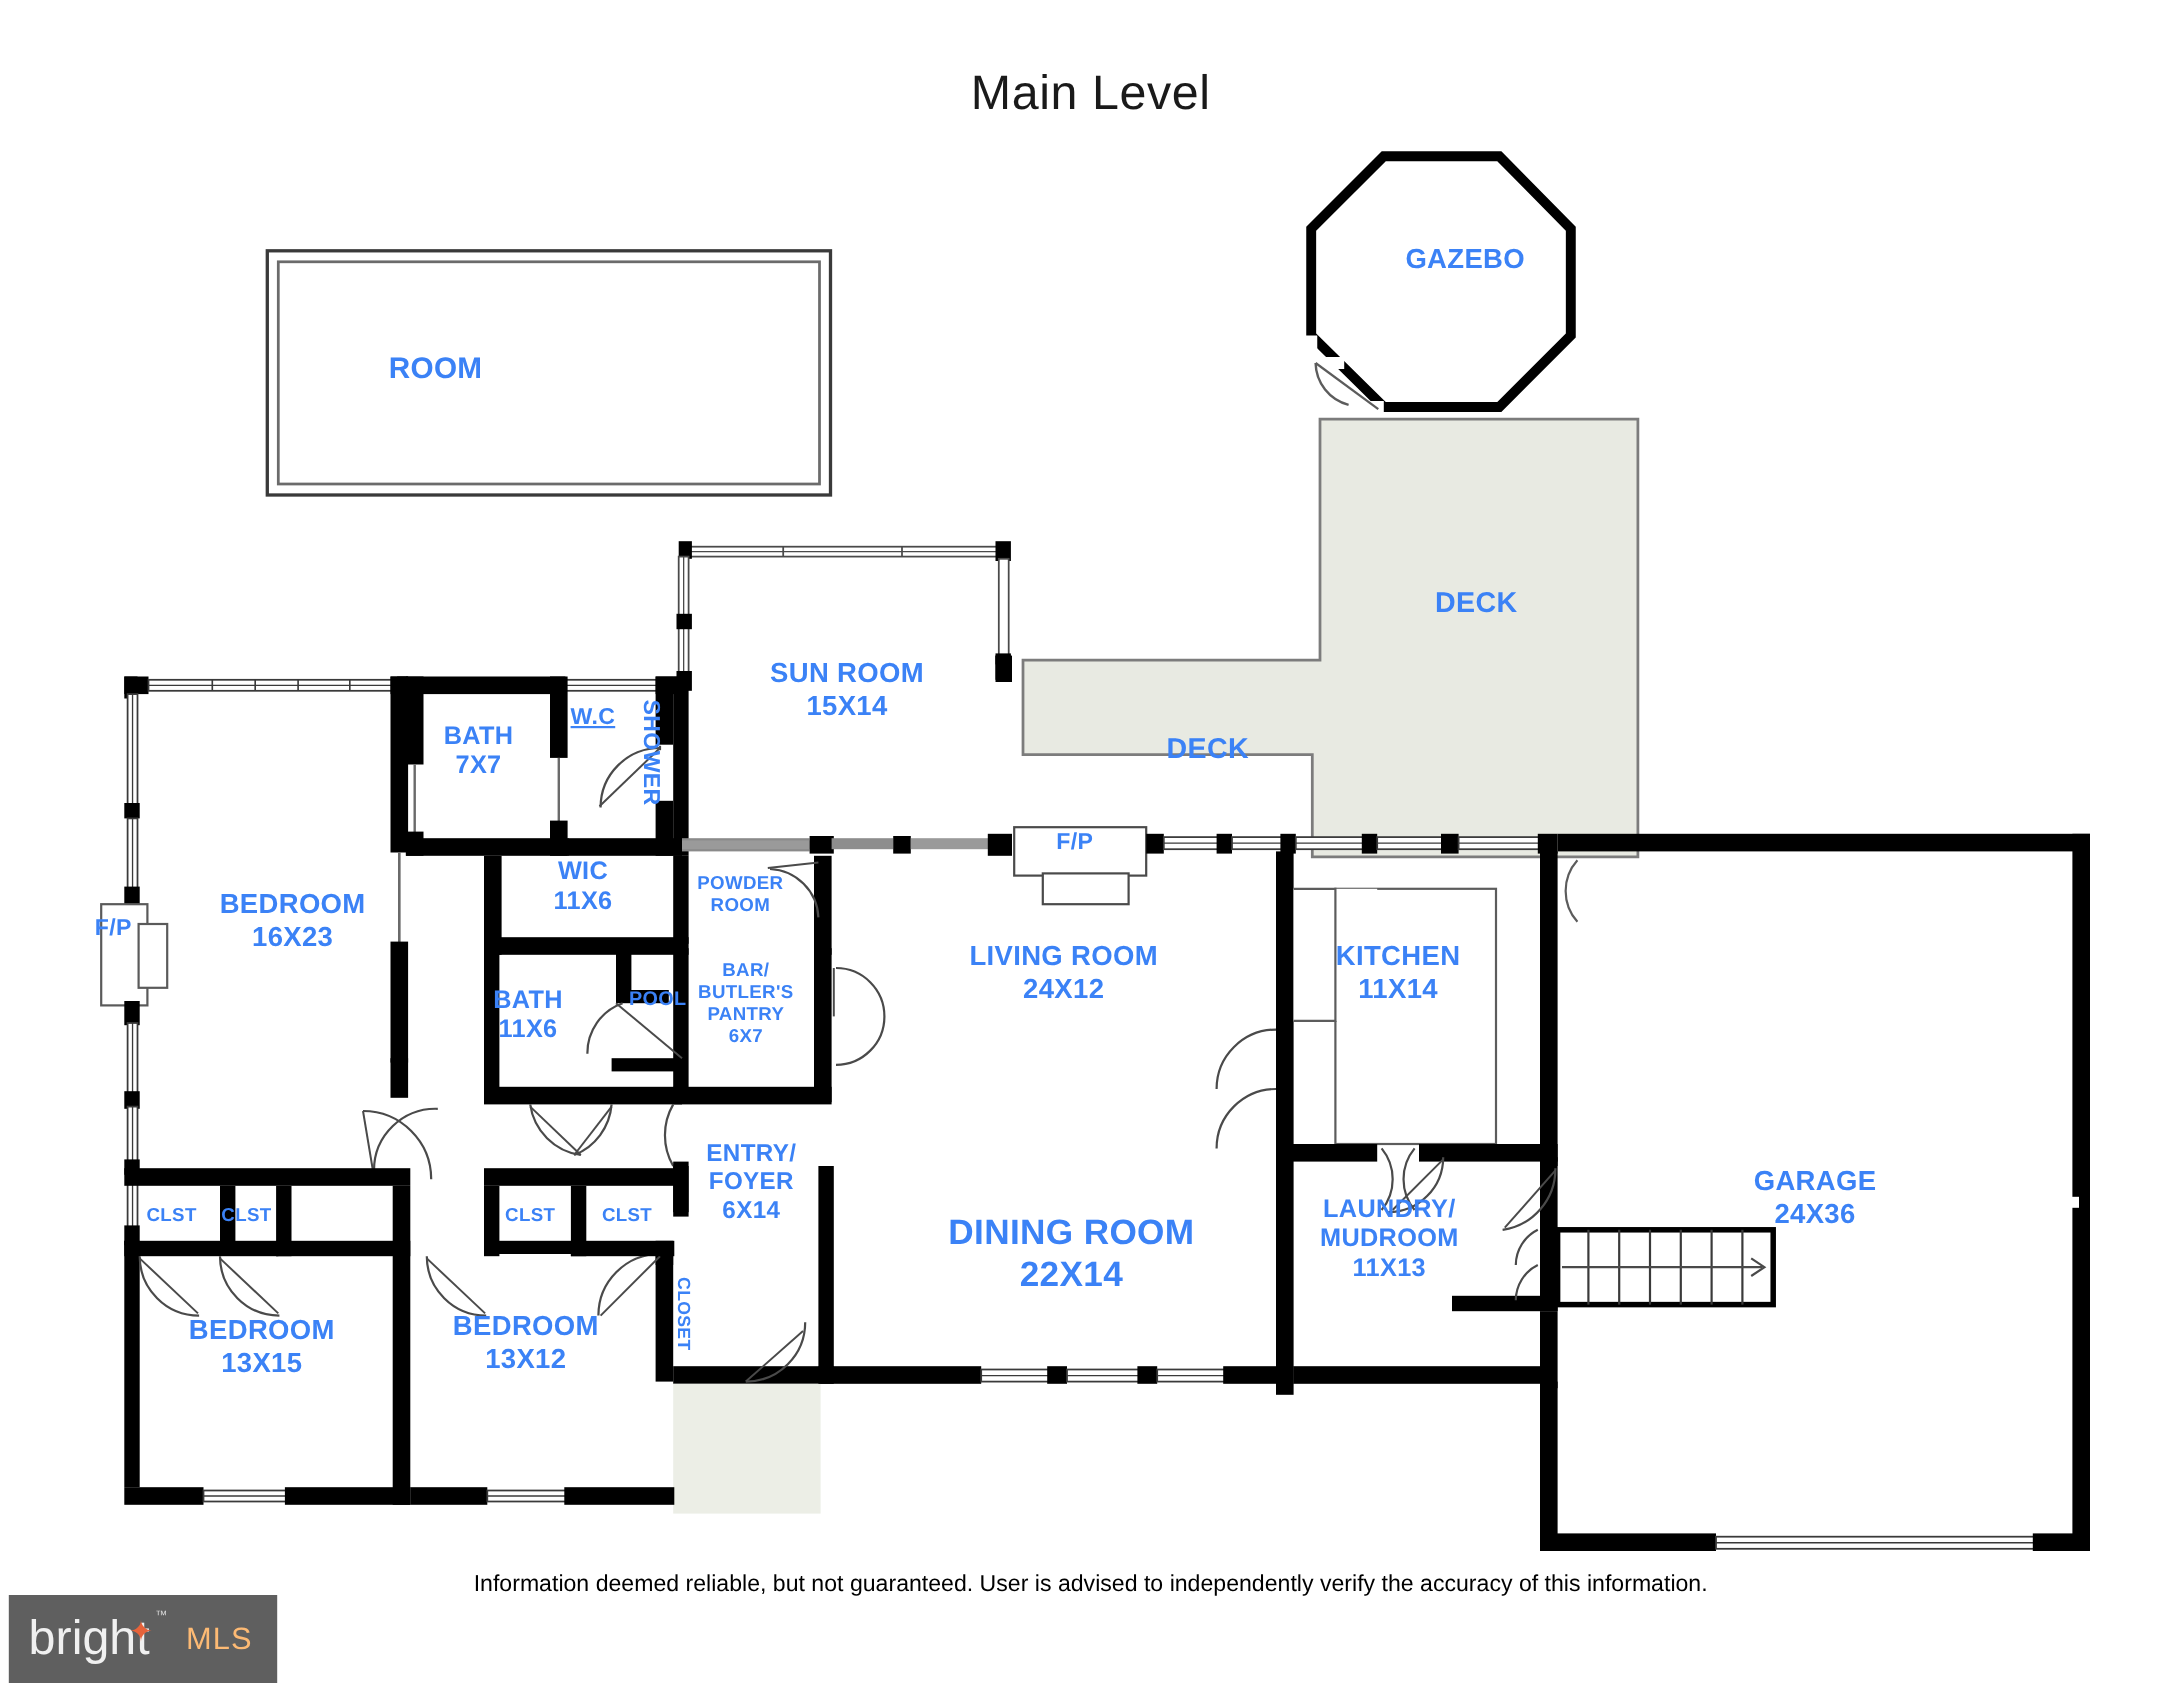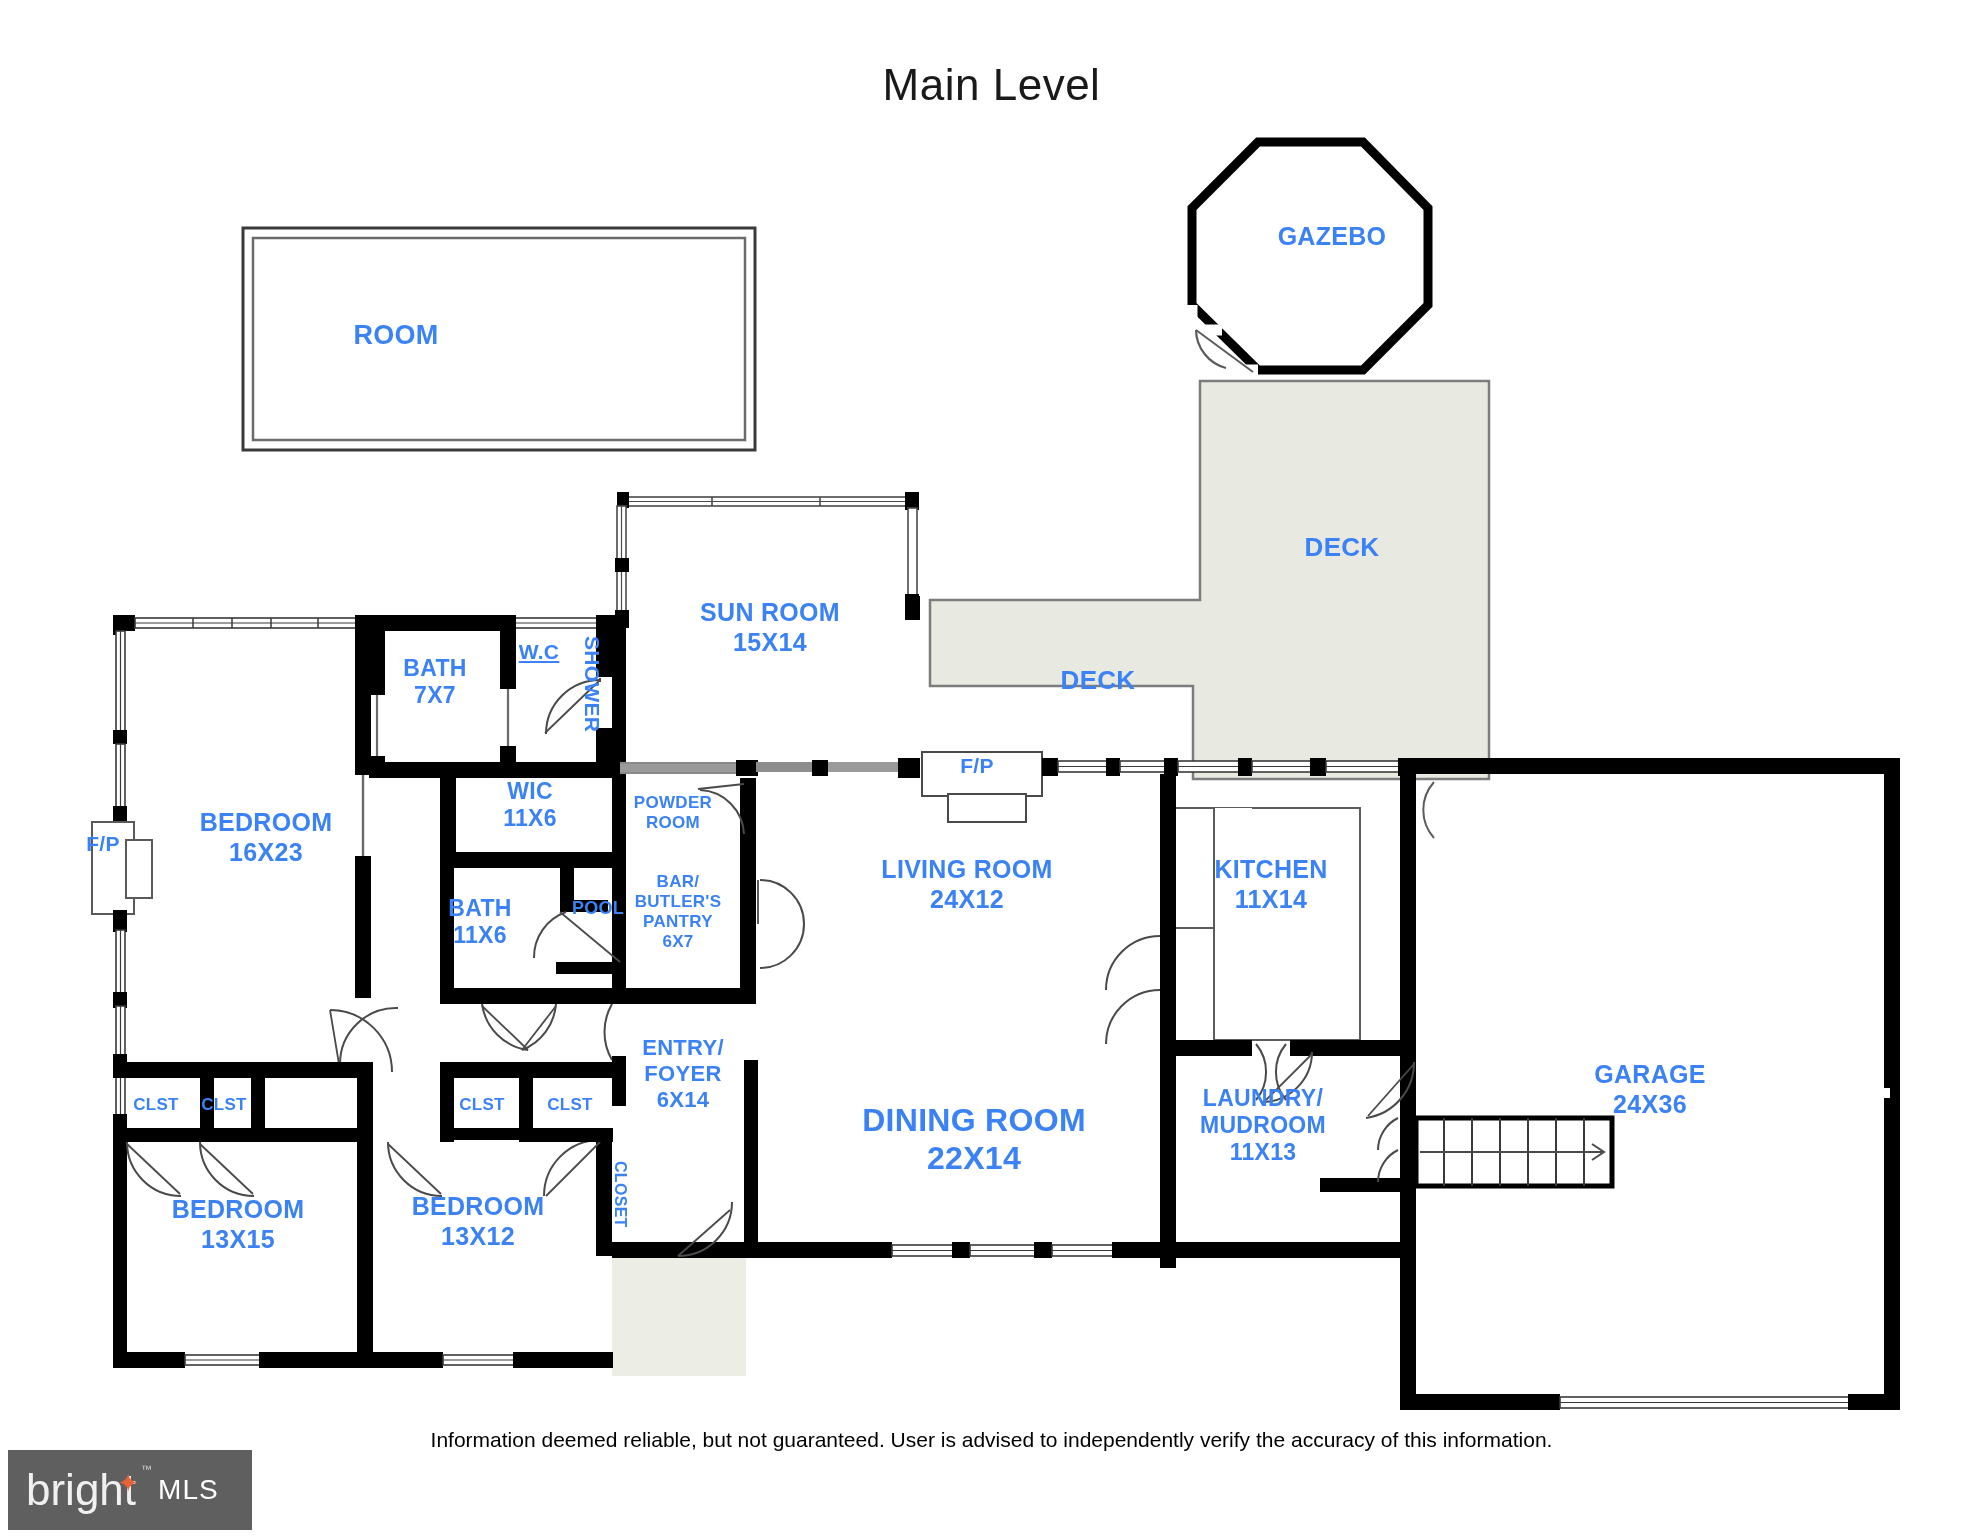--- a/index.html
+++ b/index.html
@@ -92,22 +92,22 @@
   #mls-logo .tm {
     position: absolute;
     right: -16px;
     top: -4px;
     color: #d8d8d8;
     font-size: 11px;
   }
   #mls-logo .mls {
     font-family: "Liberation Sans", sans-serif;
     font-size: 28px;
-    color: #ffffff;
-    margin-left: 22px;
+    color: #fdba74;
+    margin-left: 33px;
     letter-spacing: 1px;
   }
 </style>
 </head>
 <body>
 
 <div id="page">
 
   <div id="plan-title">Main Level</div>
 

